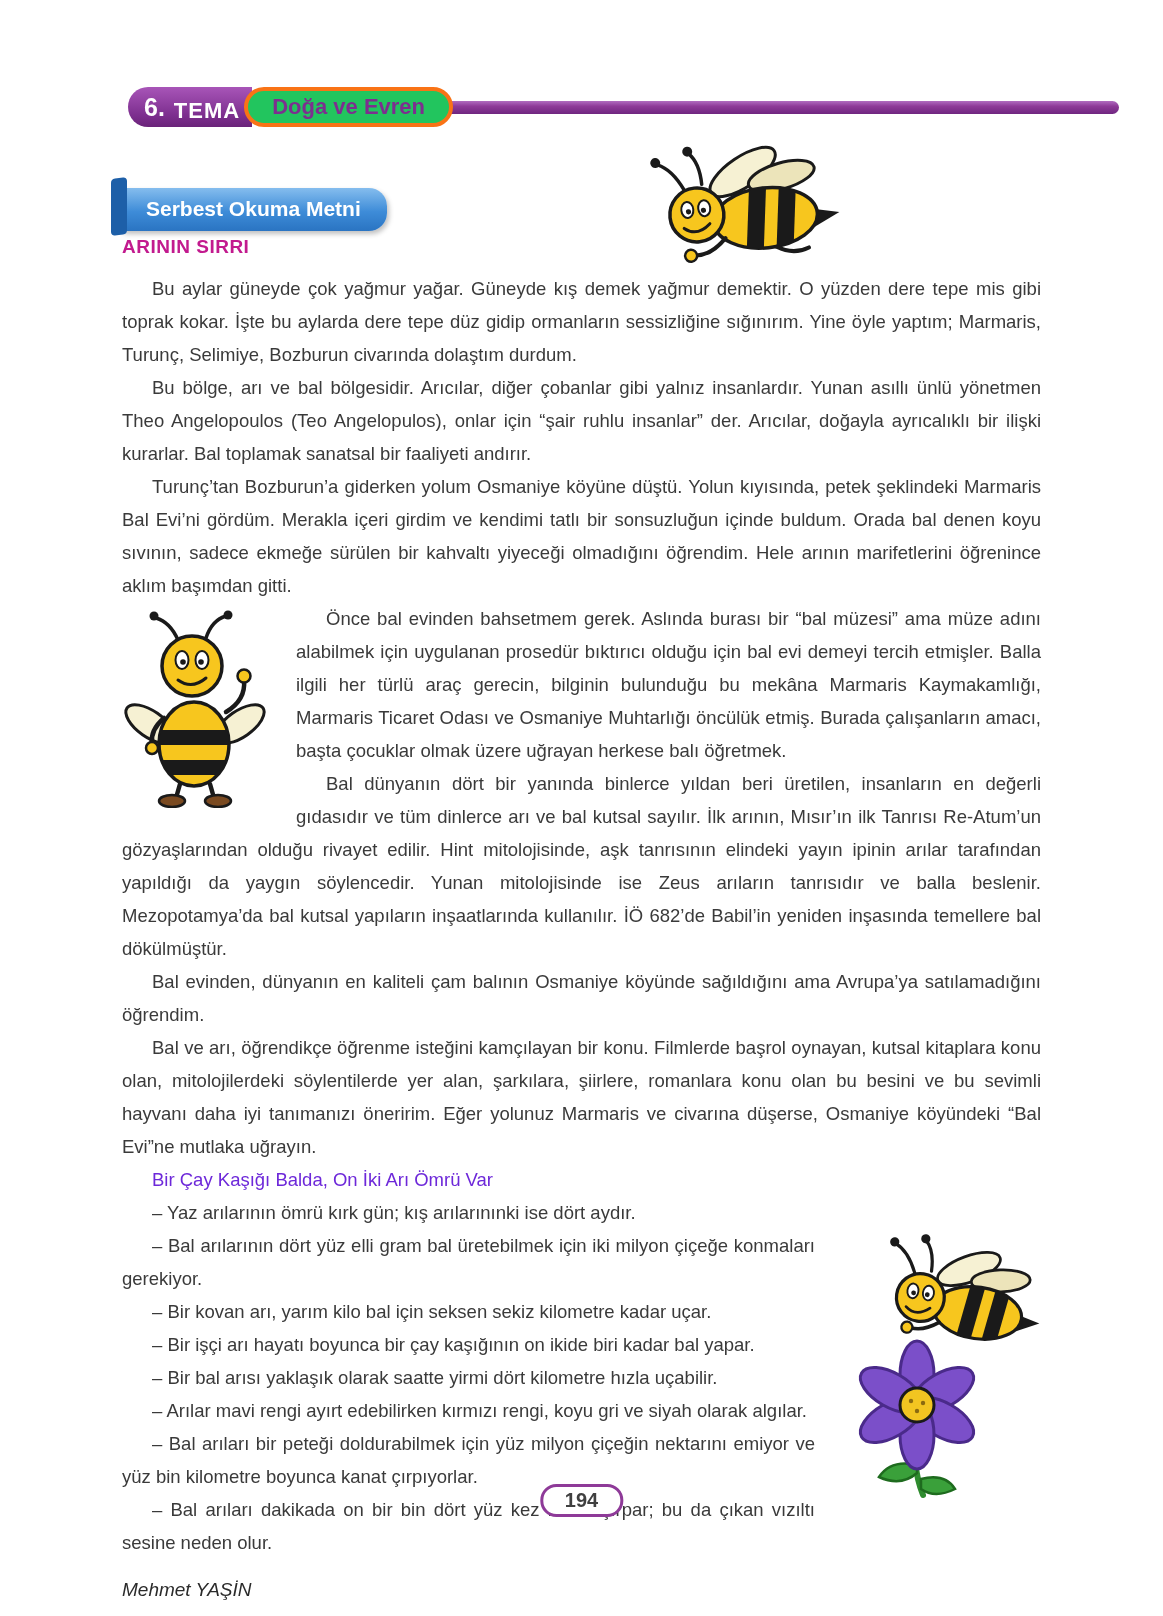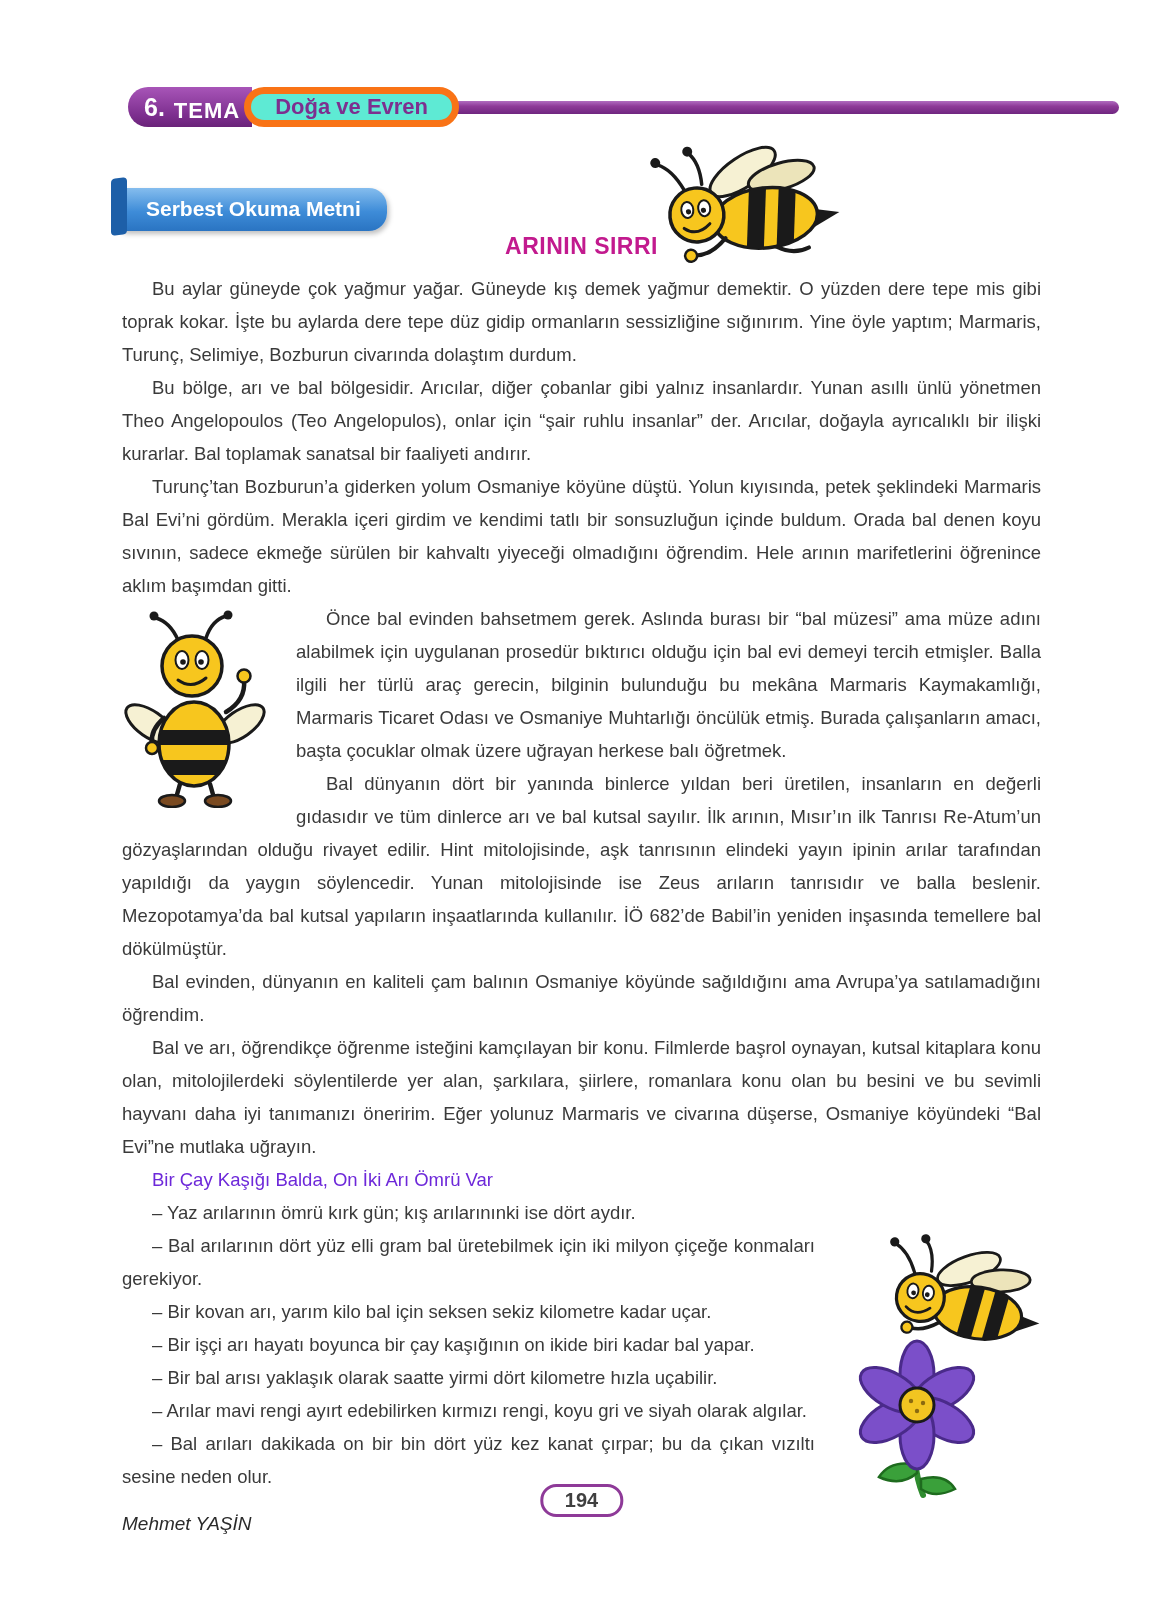--- a/index.html
+++ b/index.html
@@ -14,21 +14,21 @@
   .header { position:absolute; top:86px; left:128px; right:44px; height:42px; display:flex; align-items:center; }
   .unit-badge {
     display:flex; align-items:center; height:40px; padding:0 12px 0 16px;
     background:linear-gradient(180deg,#a855b8 0%, #7d2f8f 70%, #6a2379 100%);
     border-radius:22px 0 0 22px; position:relative; z-index:2;
   }
   .unit-number { color:#ffffff; font-weight:bold; font-size:25px; margin-right:9px; }
   .unit-label  { color:#ffffff; font-weight:bold; font-size:22px; letter-spacing:1px;margin-top:7px; }
   .unit-title-pill {
     height:40px; display:flex; align-items:center; padding:0 24px;
-    background:#5eead4; border:7px solid #f97316; border-radius:22px;
+    background:#22c55e; border:4px solid #f97316; border-radius:22px;
     margin-left:-8px; position:relative; z-index:3;
   }
   .unit-title { color:#7d2f8f; font-weight:bold; font-size:22px; }
   .header-rule {
     flex:1; height:13px; margin-left:-10px; position:relative; z-index:1;
     background:linear-gradient(180deg,#b06cc0 0%, #8e3a98 40%, #6f2680 100%);
     border-radius:0 10px 10px 0;
   }
 
   
@@ -44,21 +44,21 @@
     content:""; position:absolute; left:-7px; top:-10px; bottom:-4px; width:16px;
     background:#1d5fa8; border-radius:4px; transform:skewY(-8deg); z-index:-1;
   }
 
   
   .article {
     position:absolute; top:230px; left:122px; width:919px;
     font-size:18.5px; line-height:33px; text-align:justify;
   }
   .article-title {
-    text-align:center; color:#c21a8e; font-size:23px; font-weight:bold;
+    color:#c21a8e; font-size:19px; font-weight:bold;
     letter-spacing:0.5px; margin-bottom:9px; text-indent:0;
   }
   .article p { text-indent:30px; }
   .subheading { font-weight:normal; color:#6d28d9; }
   .author {
     clear:both; text-align:left; font-style:italic; font-size:19px;
     color:#2b2b2b; padding-right:28px; margin-top:14px;
   }
 
   
@@ -220,20 +220,21 @@
           <circle cx="84" cy="178" r="2.2" fill="#8a6a10"></circle>
         </g>
       </svg>
     </span>
 
     <p class="fact">– Bal arılarının dört yüz elli gram bal üretebilmek için iki milyon çiçeğe konmaları gerekiyor.</p>
     <p class="fact">– Bir kovan arı, yarım kilo bal için seksen sekiz kilometre kadar uçar.</p>
     <p class="fact">– Bir işçi arı hayatı boyunca bir çay kaşığının on ikide biri kadar bal yapar.</p>
     <p class="fact">– Bir bal arısı yaklaşık olarak saatte yirmi dört kilometre hızla uçabilir.</p>
     <p class="fact">– Arılar mavi rengi ayırt edebilirken kırmızı rengi, koyu gri ve siyah olarak algılar.</p>
+    <p class="fact">– Bal arıları bir peteği doldurabilmek için yüz milyon çiçeğin nektarını emiyor ve yüz bin kilometre boyunca kanat çırpıyorlar.</p>
     <p class="fact">– Bal arıları dakikada on bir bin dört yüz kez kanat çırpar; bu da çıkan vızıltı sesine neden olur.</p>
 
     <div class="author">Mehmet YAŞİN</div>
   </div>
 
   <div class="page-number-pill">194</div>
 
 </div>
 
 </body></html>

